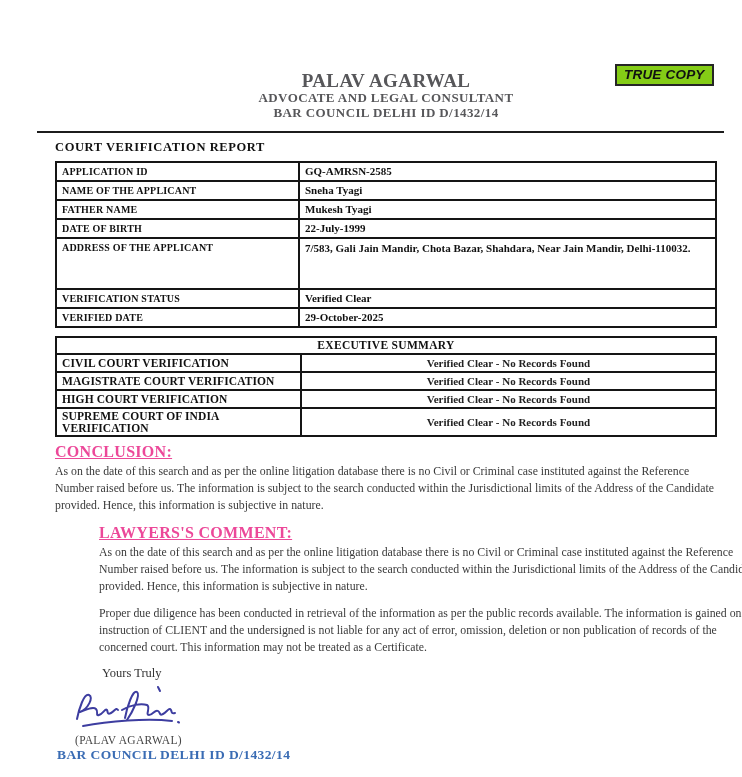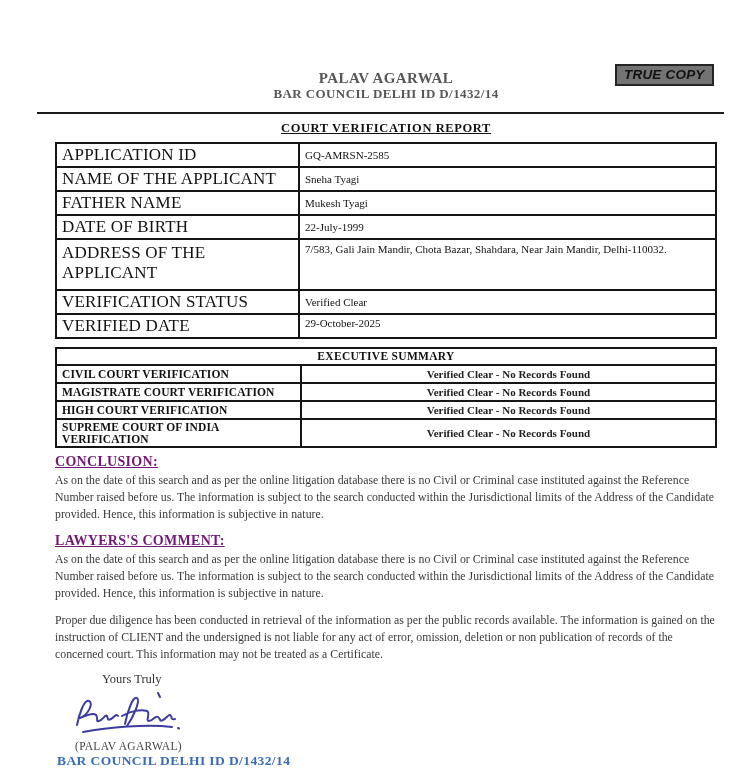--- a/index.html
+++ b/index.html
@@ -12,104 +12,104 @@
     overflow: hidden;
   }
   .page {
     position: relative;
     width: 742px; height: 777px;
     padding: 70px 25px 0 55px;
   }
 
   
   .header { text-align: center; color: #57575a; line-height: 1.13; }
-  .header .h-line1 { font-size: 15px; font-weight: bold; letter-spacing: 0.4px; }
+  .header .h-line1 { font-size: 19px; font-weight: bold; letter-spacing: 0.4px; }
   .header .h-line2, .header .h-line3 { font-size: 13px; font-weight: bold; letter-spacing: 0.4px; }
 
   
   .stamp {
     position: absolute; top: 64px; left: 615px;
     border: 2px solid #252525;
     padding: 1px 7px 2px 7px;
     font-family: "Liberation Sans", sans-serif;
     font-style: italic; font-weight: bold;
     font-size: 13.5px; color: #111;
-    background: #737373;
+    background: #84cc16;
     letter-spacing: 0.2px;
   }
 
   .rule {
     border: none;
     border-top: 2px solid #1c1c1c;
     margin: 10px -7px 0 -18px; 
   }
 
   .doc-title {
-    text-align: center;
+    text-align: left;
     font-size: 12.5px; font-weight: bold;
     letter-spacing: 0.6px;
-    text-decoration: underline;
     margin-top: 7px;
     color: #111;
   }
 
   
   table { border-collapse: collapse; width: 662px; table-layout: fixed; }
   table, th, td { border: 2px solid #151515; }
   td { padding: 1px 5px; vertical-align: middle; overflow: hidden; }
   .t1 { margin-top: 6px; }
   .t1 col.c-label { width: 243px; }
-  .t1 td.lbl { font-weight: normal; font-size: 17px; letter-spacing: 0.2px; color: #111; }
-  .t1 td.val { font-weight: normal; font-size: 11px; color: #111; border-radius: 9px; }
+  .t1 td.lbl { font-weight: bold; font-size: 10px; letter-spacing: 0.2px; color: #111; }
+  .t1 td.val { font-weight: bold; font-size: 11px; color: #111; border-radius: 9px; }
   .t1 tr.r-std  td { height: 19px; }
   .t1 tr.r-addr td { height: 51px; vertical-align: top; padding-top: 3px; }
   .t1 tr.r-date td.val { vertical-align: top; padding-top: 2px; }
 
   .t2 { margin-top: 8px; }
   .t2 col.c-label { width: 245px; }
   .t2 td { height: 18px; }
   .t2 .t2-header {
     text-align: center; font-weight: bold; font-size: 11.5px;
     letter-spacing: 0.3px; color: #111; height: 17px; margin-top: 40px;
   }
   .t2 td.lbl { font-weight: bold; font-size: 11.5px; letter-spacing: 0.1px; color: #111; }
   .t2 td.val { text-align: center; font-weight: bold; font-size: 11px; color: #222; border-radius: 9px; }
 
   
   .section { margin-top: 6px; }
   .section-heading {
-    font-weight: bold; font-size: 14px;
+    font-weight: bold; font-size: 16px;
     text-decoration: underline;
-    letter-spacing: 0.3px; color: #701a75;
+    letter-spacing: 0.3px; color: #ec4899;
     margin-bottom: 2px;
   }
   .section-body {
     font-size: 11.8px; line-height: 1.44;
     color: #3a3a3a; width: 660px;
     margin-bottom: 10px;
   }
-  .sec-gap { margin-top: 10px; }
+  .sec-gap { margin-top: 10px; margin-left: 44px; }
 
   
   .salutation { margin: 6px 0 0 47px; font-size: 12.5px; color: #333; }
   .signature-wrap { margin: 2px 0 0 15px; width: 120px; height: 50px; }
   .signer-name { margin: 1px 0 0 20px; font-size: 11.5px; color: #454545; letter-spacing: 0.3px; }
   .bar-council-line {
     margin: 1px 0 0 2px;
     font-size: 13.5px; font-weight: bold;
     letter-spacing: 0.4px;
   }
 </style>
 </head>
 <body>
 
 <div class="page">
 
   <div class="header">
     <div class="h-line1" style="color: rgb(87, 87, 90);">PALAV AGARWAL</div>
+    <div class="h-line2" style="color: rgb(87, 87, 90);">ADVOCATE AND LEGAL CONSULTANT</div>
     <div class="h-line3" style="color: rgb(87, 87, 90);">BAR COUNCIL DELHI ID D/1432/14</div>
   </div>
 
   <div class="stamp" style="border-color: rgb(37, 37, 37);">TRUE COPY</div>
 
   <hr class="rule">
 
   <div class="doc-title">COURT VERIFICATION REPORT</div>
 
   <table class="t1">

